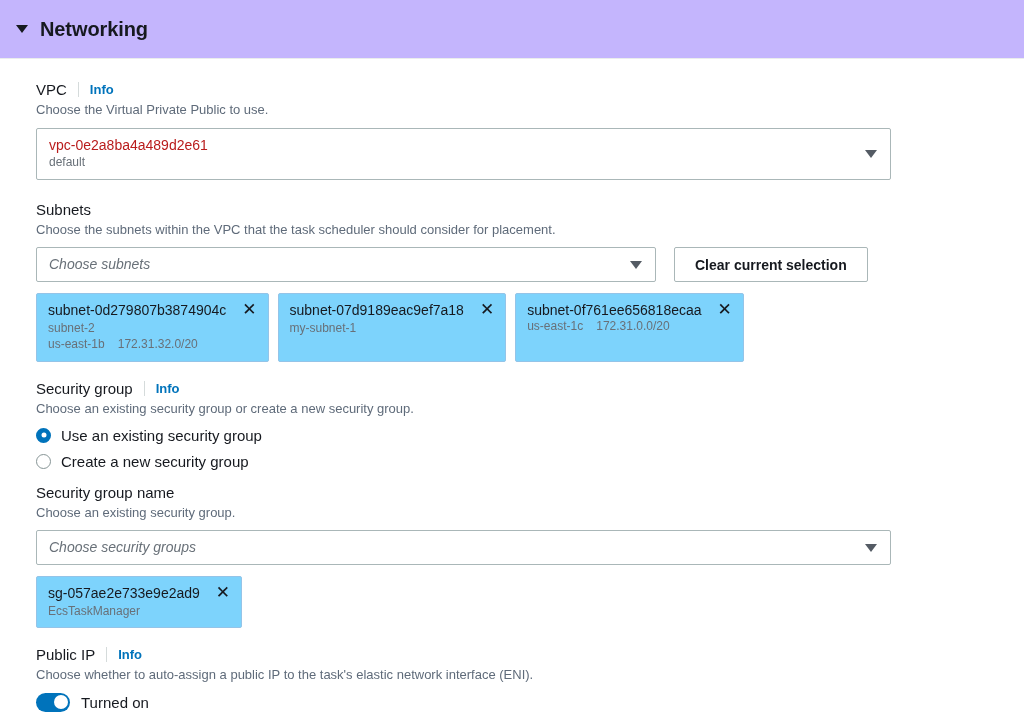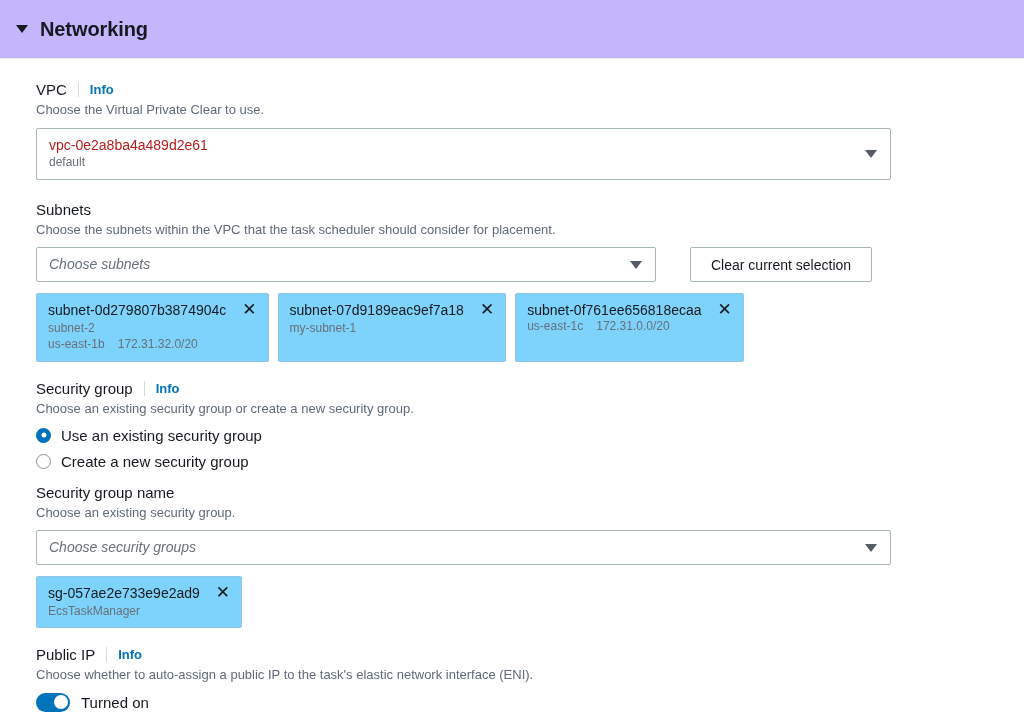--- a/index.html
+++ b/index.html
@@ -116,36 +116,36 @@
     width: 0; height: 0;
     border-left: 6px solid transparent;
     border-right: 6px solid transparent;
     border-top: 8px solid #545b64;
   }
 
   
   .select-row {
     display: flex;
     align-items: stretch;
-    gap: 34px;
+    gap: 18px;
   }
   .select-box.subnets {
     width: 620px;
     height: 35px;
     padding-top: 0; padding-bottom: 0;
     justify-content: center;
   }
   .btn {
     height: 35px;
     border: 1px solid #aab7b8;
     border-radius: 2px;
     background: #ffffff;
     color: #16191f;
     font-size: 14px;
-    font-weight: normal;
+    font-weight: bold;
     font-family: "Liberation Sans", sans-serif;
     padding: 0 20px;
     cursor: pointer;
     white-space: nowrap;
   }
 
   
   .token-row {
     display: flex;
     gap: 9px;
@@ -272,21 +272,21 @@
 </div>
 
 <div class="body">
 
   <div class="field-block">
     <div class="label-row">
       <span class="field-label">VPC</span>
       <span class="label-sep"></span>
       <span class="info-link">Info</span>
     </div>
-    <div class="field-desc">Choose the Virtual Private Clear to use.</div>
+    <div class="field-desc">Choose the Virtual Private Public to use.</div>
     <div class="select-box tall">
       <span class="select-value">vpc-0e2a8ba4a489d2e61</span>
       <span class="select-sub">default</span>
       <span class="select-arrow"></span>
     </div>
   </div>
 
   <div class="gap-lg"></div>
 
   <div class="field-block">

